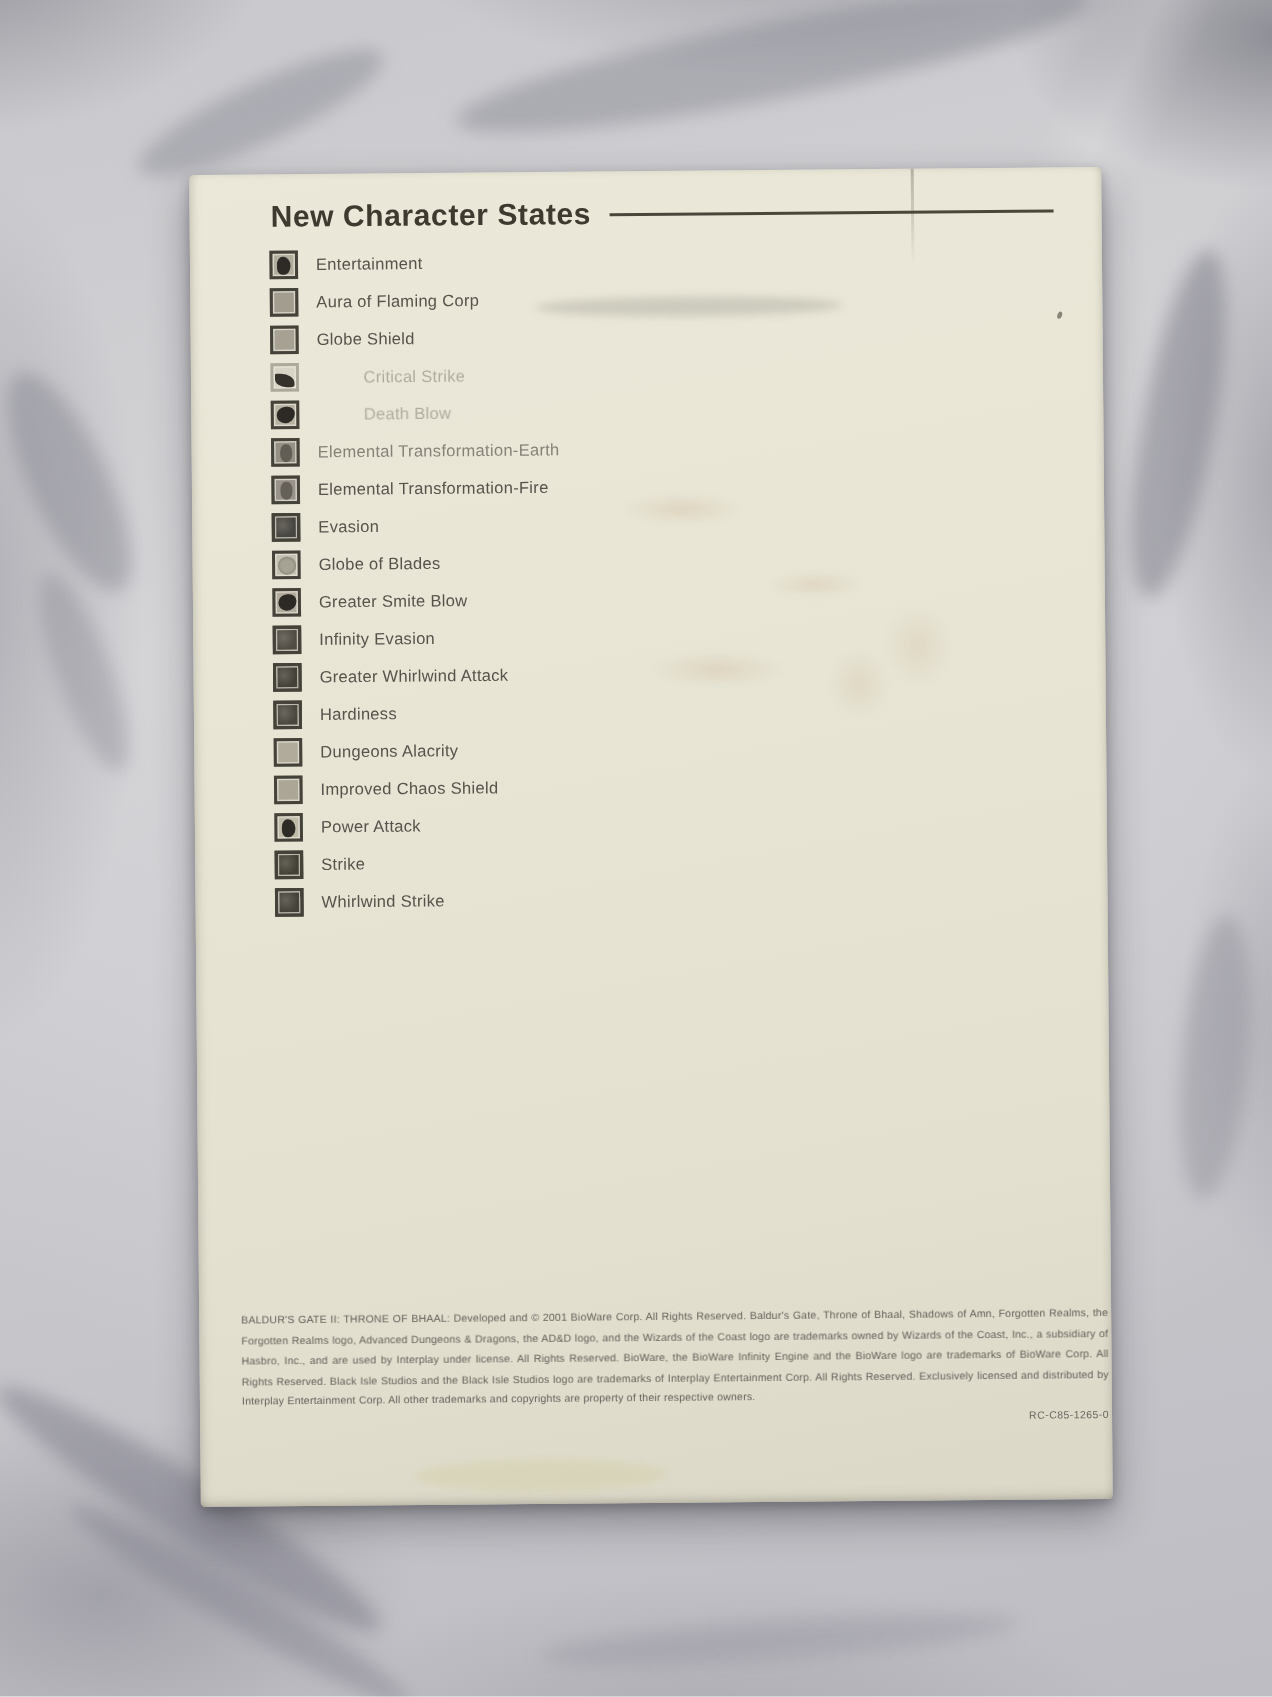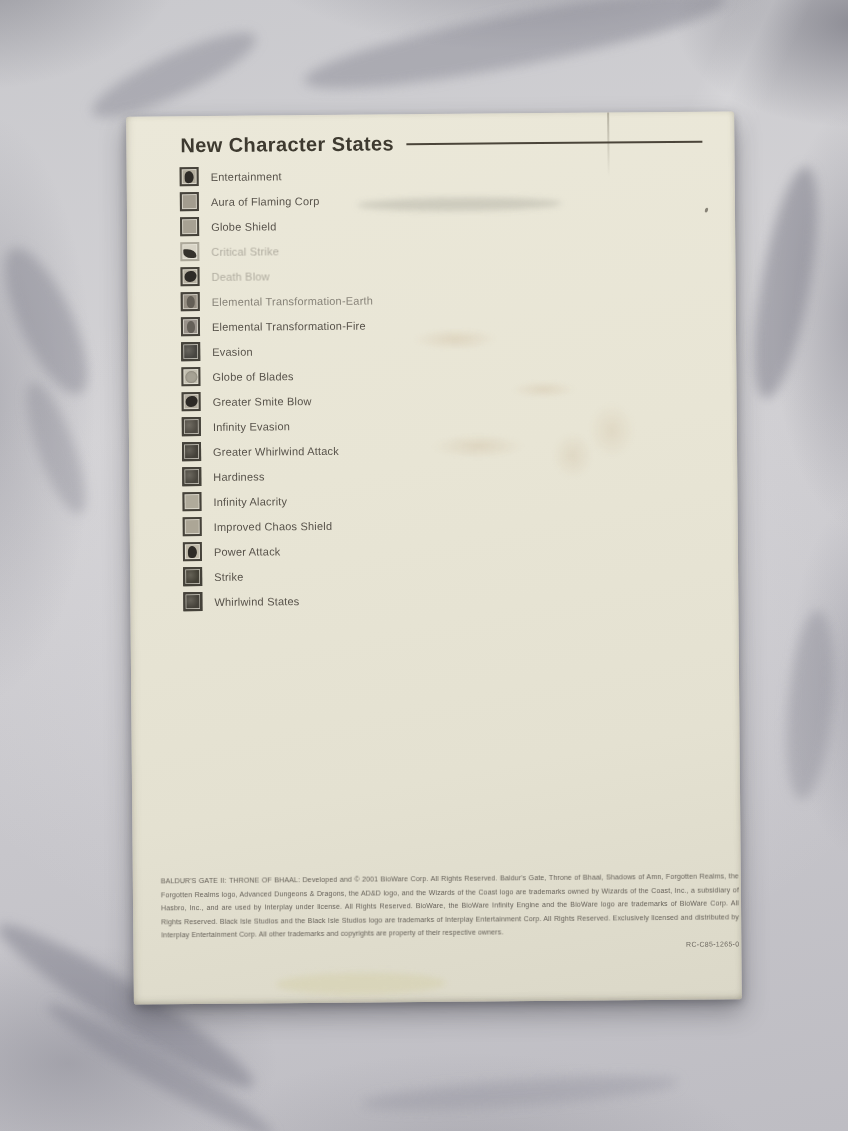--- a/index.html
+++ b/index.html
@@ -62,21 +62,21 @@
   .title{font-size:20px;font-weight:600;letter-spacing:.4px;color:#3e3a30;white-space:nowrap;
     font-family:"Liberation Sans", sans-serif;}
   .rule{flex:1;height:2px;background:#4b453a;margin-left:12px;transform:translateY(-5px);}
 
   .list{position:absolute;left:53px;top:48px;}
   .state-row{display:flex;align-items:center;height:25px;gap:12px;}
   .state-icon{width:19px;height:19px;box-sizing:border-box;border:2px solid #45423a;
     box-shadow:inset 0 0 0 1px rgba(237,234,222,.7);
     display:flex;align-items:center;justify-content:center;flex:0 0 auto;}
   .state-label{font-size:11px;letter-spacing:.2px;color:#57524a;}
-  .faded-heavy{opacity:.40;filter:blur(.4px);}
+  .faded-heavy{opacity:.40;filter:blur(.4px);margin-left:31px;}
   .faded-partial{opacity:.68;}
   .blob-tall{width:9px;height:12px;background:#2e2b26;border-radius:45% 55% 50% 40%;}
   .blob-round{width:12px;height:11px;background:#2d2a26;border-radius:55% 45% 60% 50%;}
   .blob-claw{width:13px;height:9px;background:#35322c;border-radius:10% 70% 20% 60%;align-self:flex-end;margin-bottom:1px;}
   .blob-figure{width:8px;height:12px;background:rgba(58,54,48,.55);border-radius:45%;}
   .blob-disc{width:12px;height:12px;background:rgba(164,160,146,.95);border-radius:50%;
     box-shadow:inset 0 0 2px rgba(80,76,66,.6);}
   .blob-spec{width:100%;height:100%;
     background:radial-gradient(circle at 35% 40%, rgba(222,217,202,.22), transparent 60%);}
 
@@ -183,21 +183,21 @@
         <span class="state-label">Greater Whirlwind Attack</span>
       </div>
       <div class="state-row">
         <span class="state-icon" style="background: rgb(74, 71, 63);">
           <span class="blob-spec"></span>
         </span>
         <span class="state-label">Hardiness</span>
       </div>
       <div class="state-row">
         <span class="state-icon" style="background: rgb(176, 171, 155);"></span>
-        <span class="state-label">Infinity Alacrity</span>
+        <span class="state-label">Dungeons Alacrity</span>
       </div>
       <div class="state-row">
         <span class="state-icon" style="background: rgb(172, 166, 150);"></span>
         <span class="state-label">Improved Chaos Shield</span>
       </div>
       <div class="state-row">
         <span class="state-icon" style="background: rgb(192, 186, 169);">
           <span class="blob-tall"></span>
         </span>
         <span class="state-label">Power Attack</span>
@@ -205,19 +205,19 @@
       <div class="state-row">
         <span class="state-icon" style="background: rgb(67, 64, 54);">
           <span class="blob-spec"></span>
         </span>
         <span class="state-label">Strike</span>
       </div>
       <div class="state-row">
         <span class="state-icon" style="background: rgb(69, 66, 58);">
           <span class="blob-spec"></span>
         </span>
-        <span class="state-label">Whirlwind States</span>
+        <span class="state-label">Whirlwind Strike</span>
       </div>
     </div>
 
   <p class="legal">BALDUR'S GATE II: THRONE OF BHAAL: Developed and © 2001 BioWare Corp. All Rights Reserved. Baldur's Gate, Throne of Bhaal, Shadows of Amn, Forgotten Realms, the Forgotten Realms logo, Advanced Dungeons &amp; Dragons, the AD&amp;D logo, and the Wizards of the Coast logo are trademarks owned by Wizards of the Coast, Inc., a subsidiary of Hasbro, Inc., and are used by Interplay under license. All Rights Reserved. BioWare, the BioWare Infinity Engine and the BioWare logo are trademarks of BioWare Corp. All Rights Reserved. Black Isle Studios and the Black Isle Studios logo are trademarks of Interplay Entertainment Corp. All Rights Reserved. Exclusively licensed and distributed by Interplay Entertainment Corp. All other trademarks and copyrights are property of their respective owners.</p>
   <div class="code">RC-C85-1265-0</div>
 </div>
 
 </body></html>

